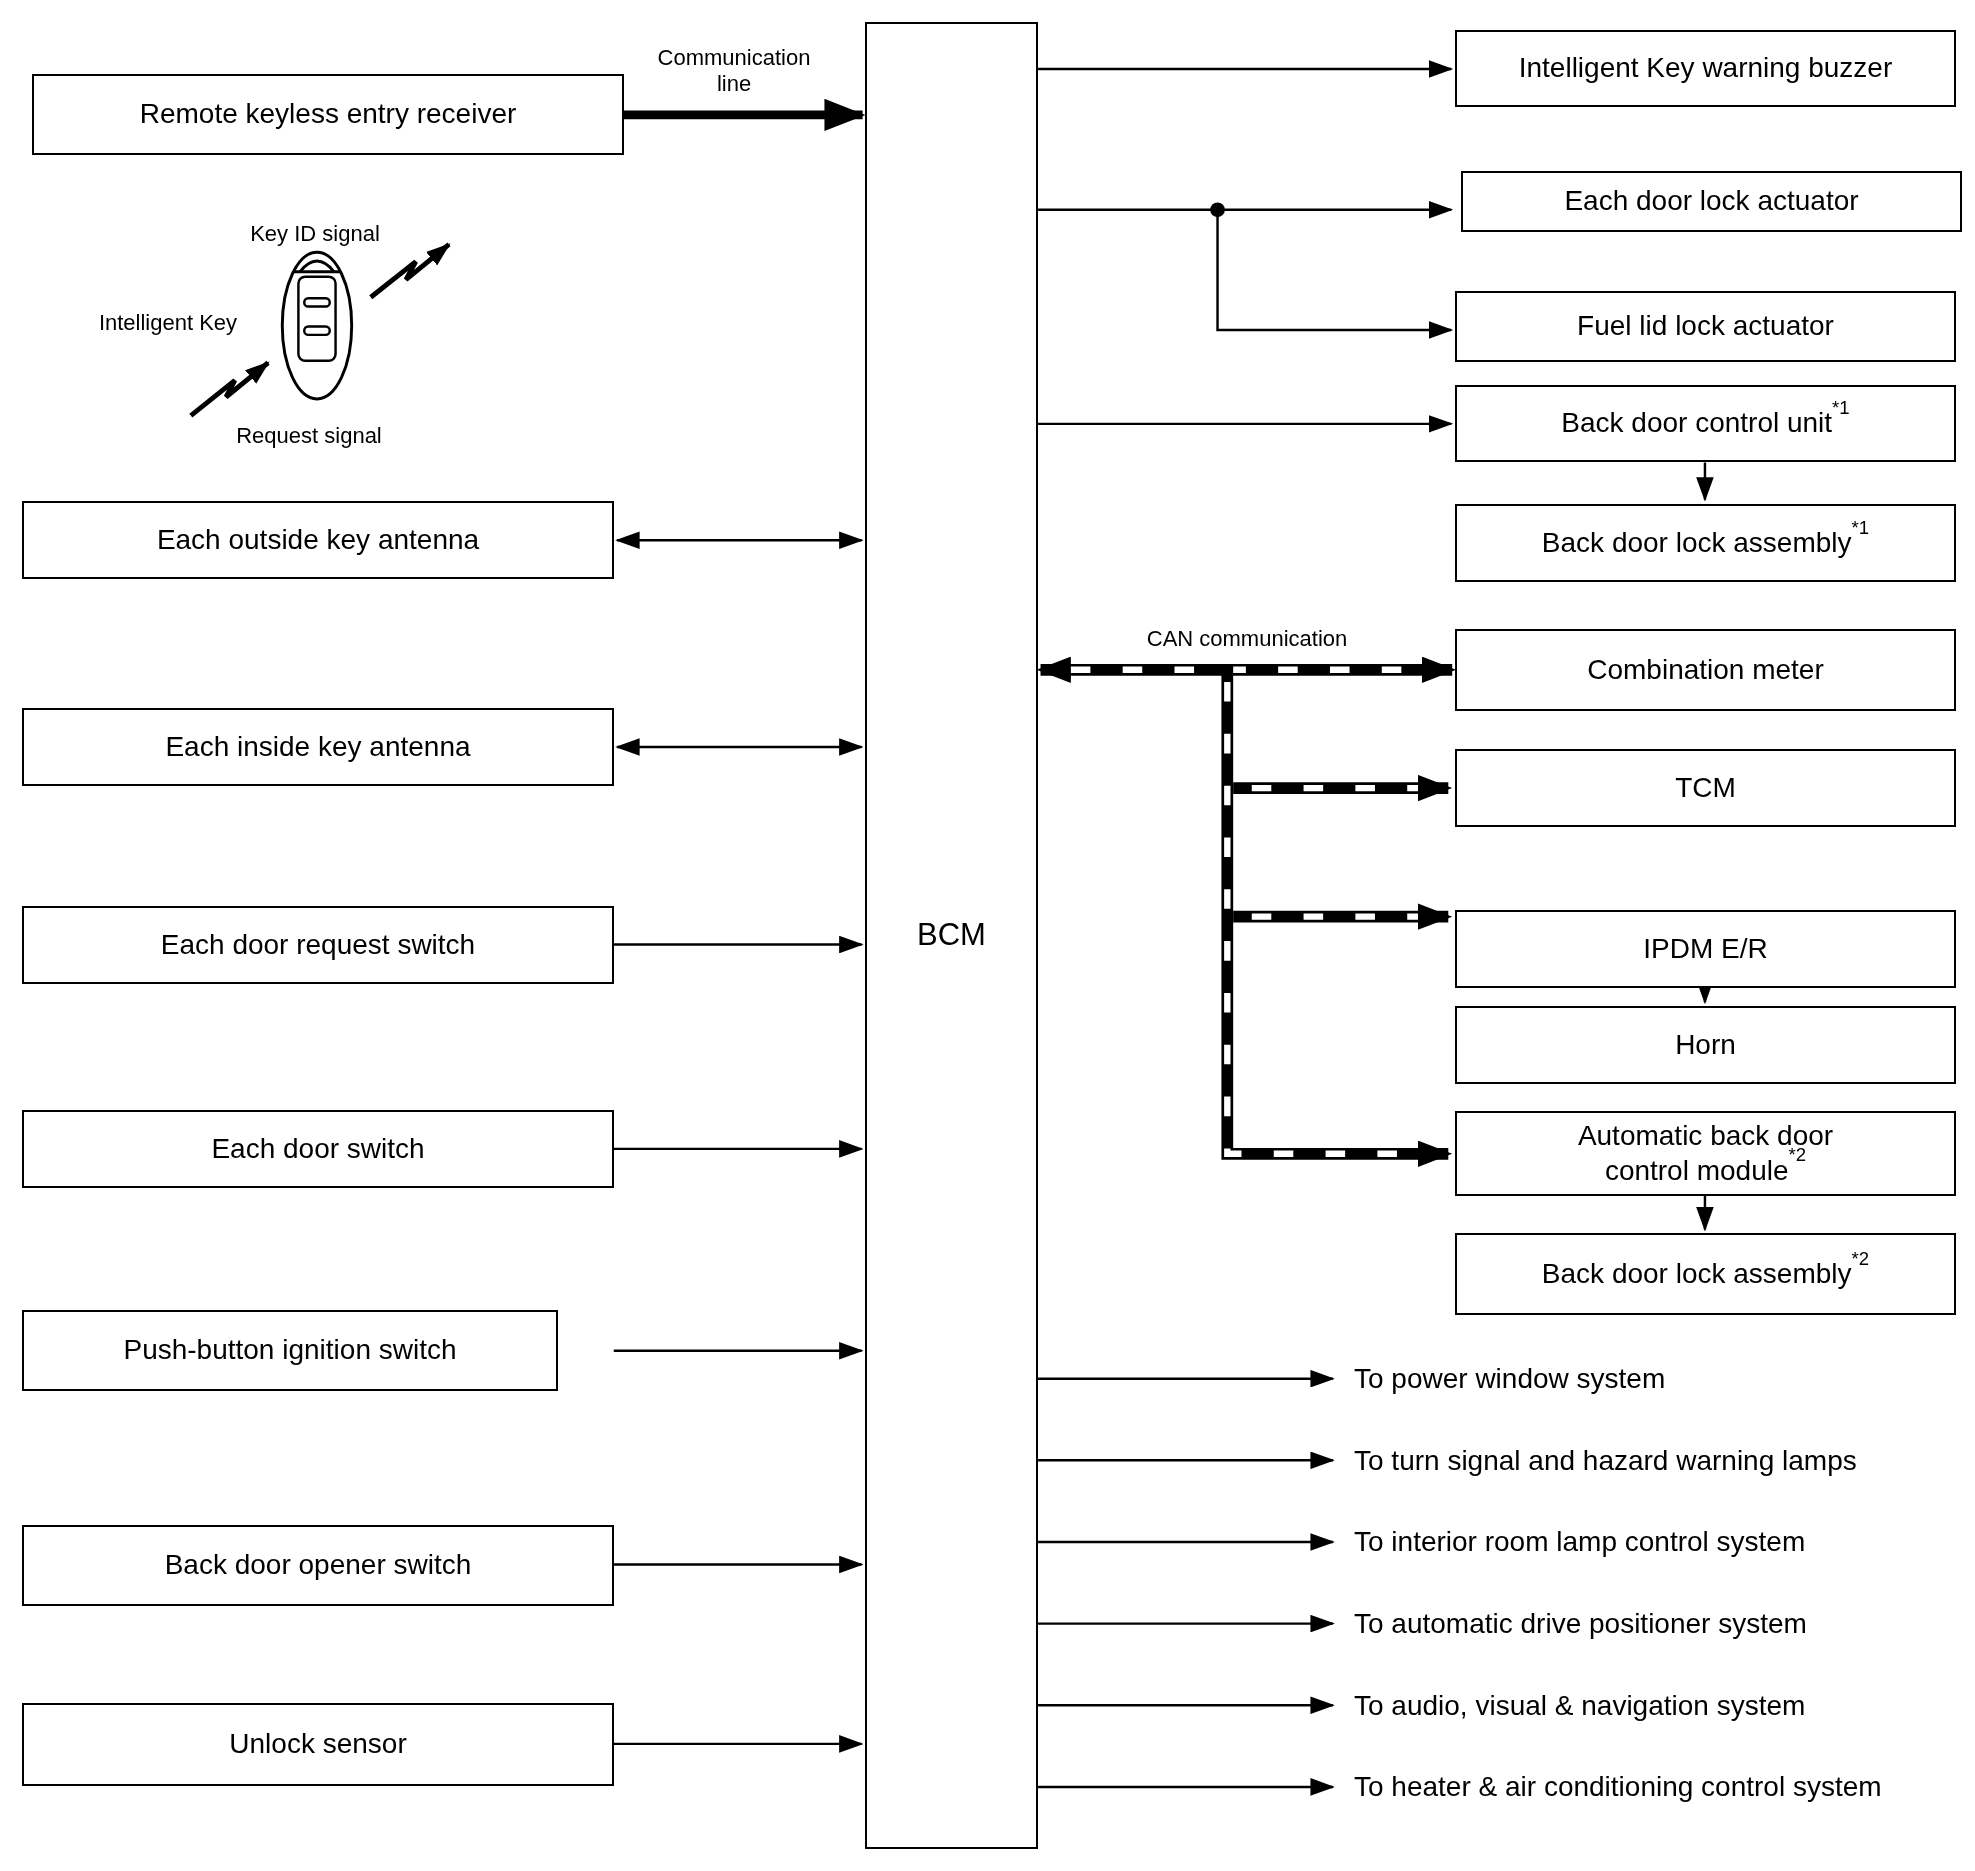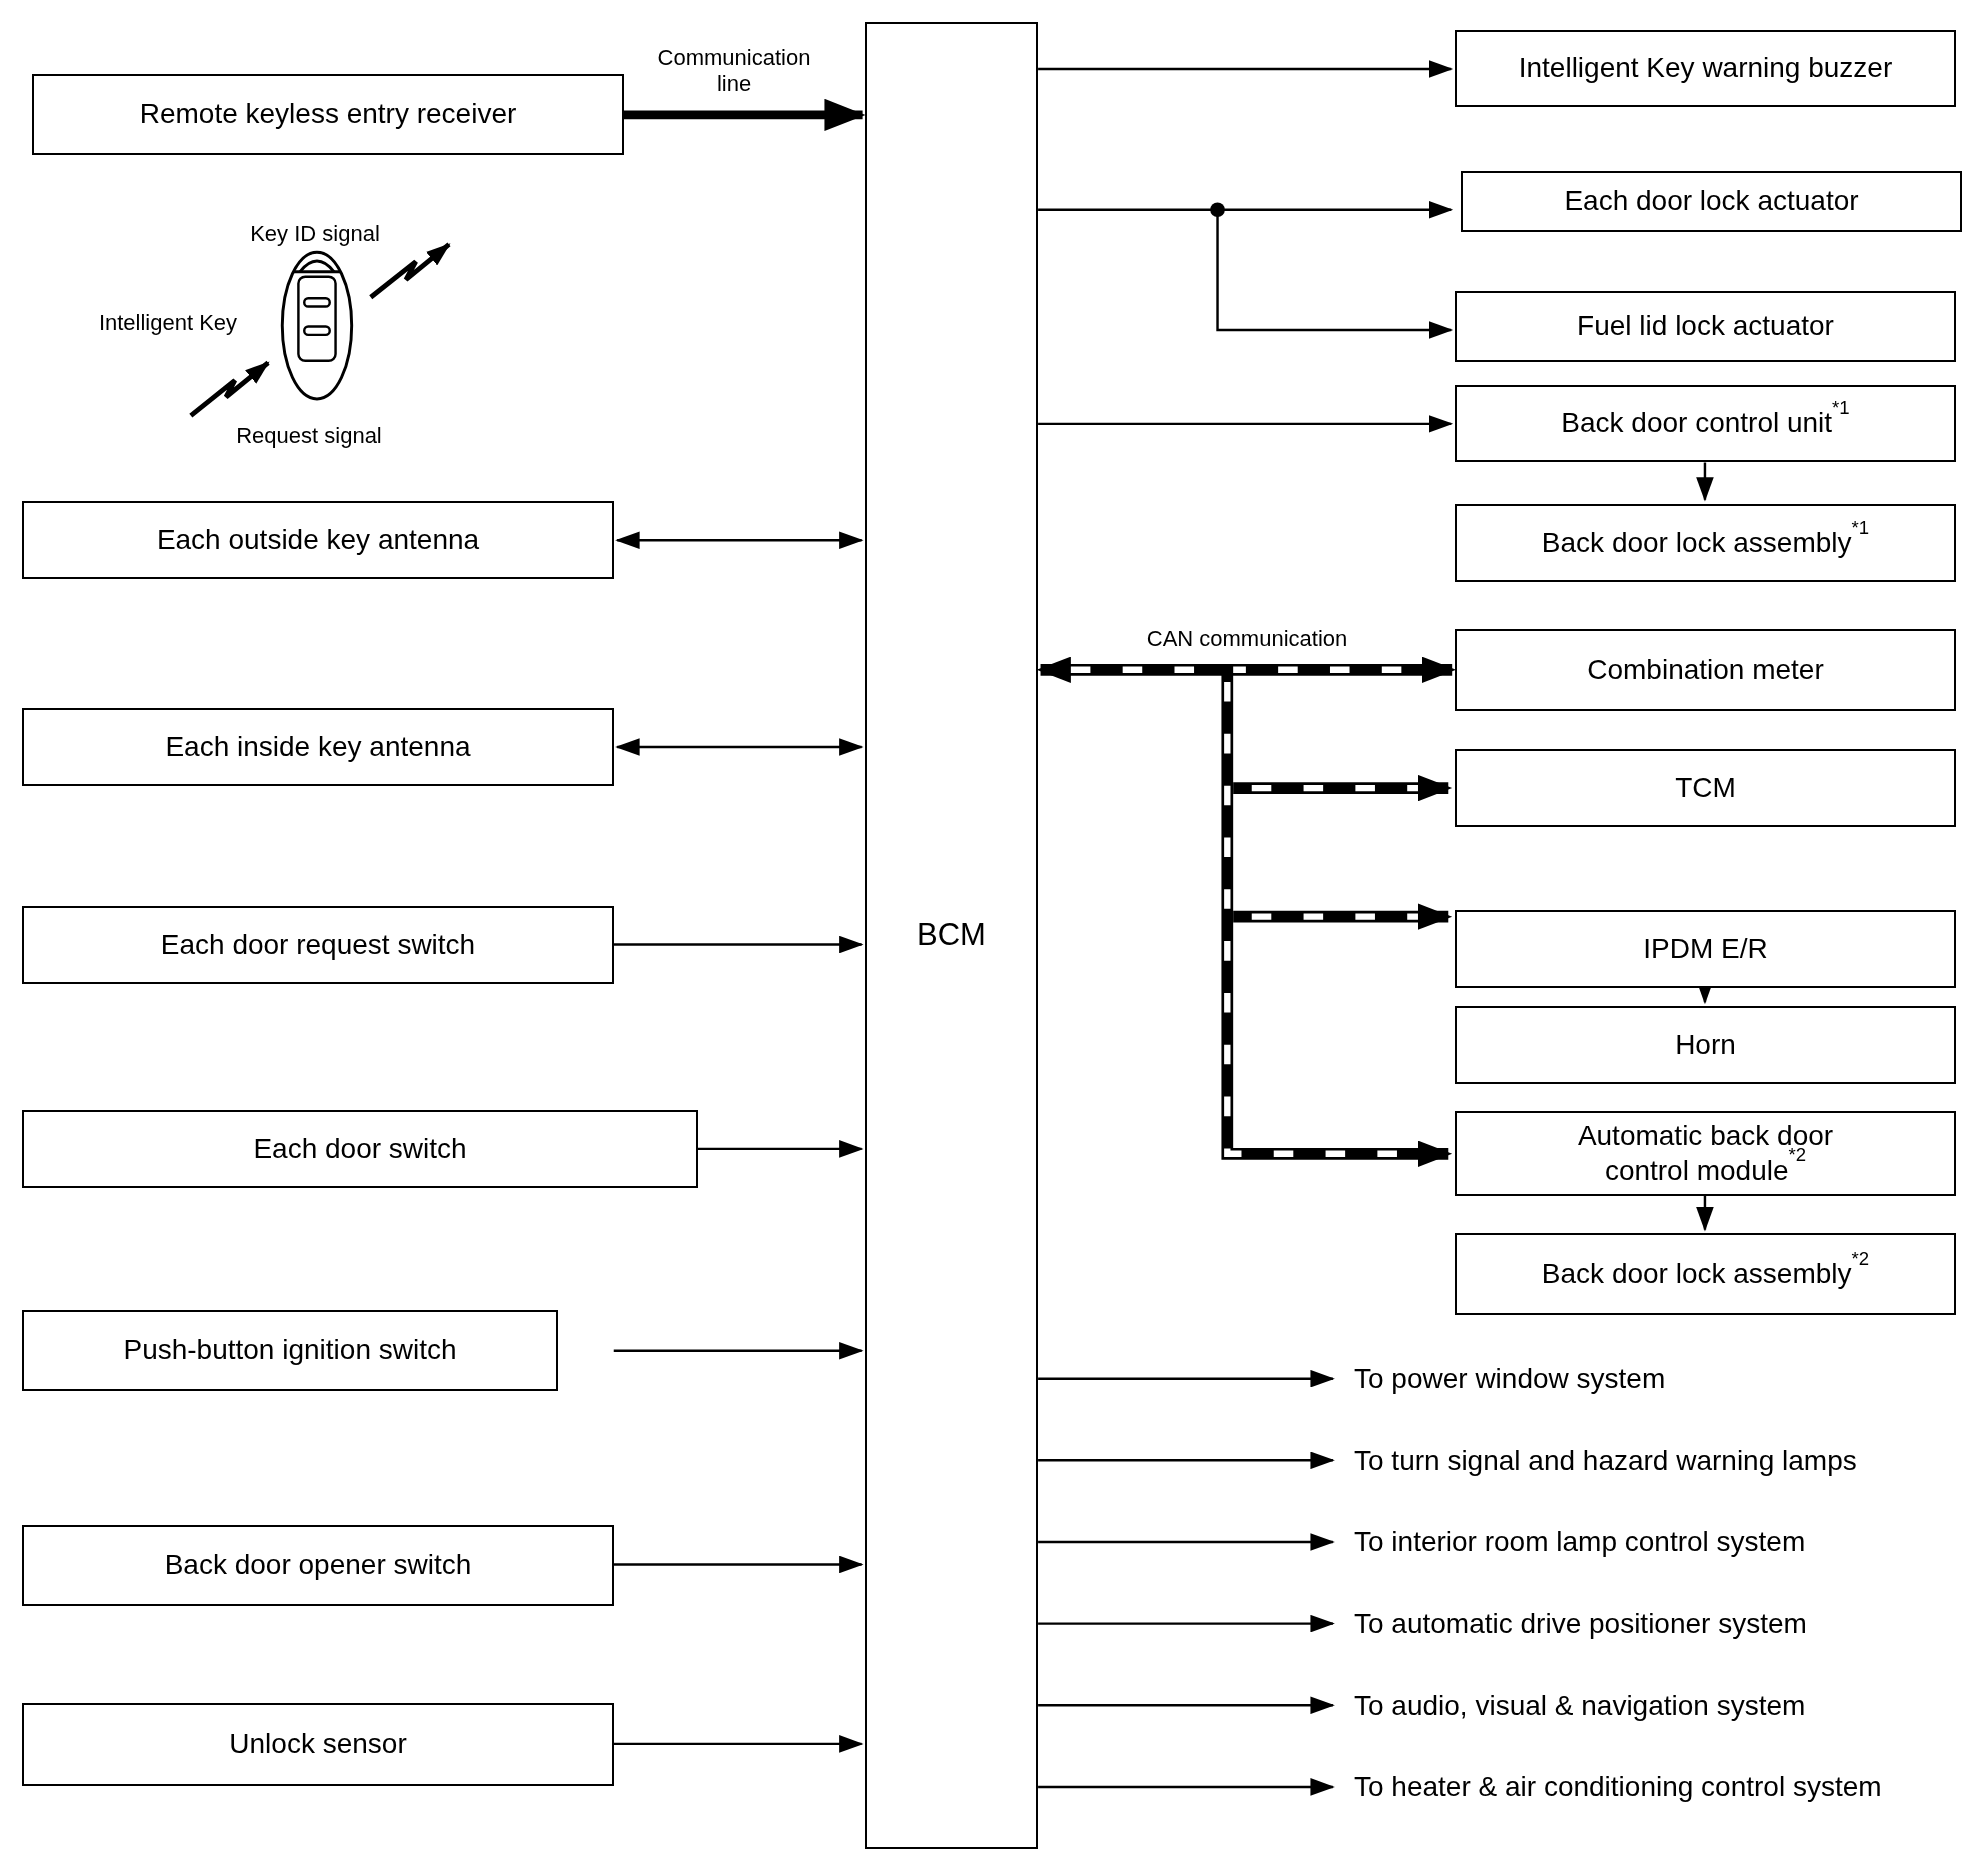--- a/index.html
+++ b/index.html
@@ -98,21 +98,21 @@
     </div>
   <div class="box" style="left:22px;top:501px;width:592px;height:78px;">
     <span>Each outside key antenna</span>
     </div>
   <div class="box" style="left:22px;top:708px;width:592px;height:78px;">
     <span>Each inside key antenna</span>
     </div>
   <div class="box" style="left:22px;top:906px;width:592px;height:78px;">
     <span>Each door request switch</span>
     </div>
-  <div class="box" style="left:22px;top:1110px;width:676px;height:78px;">
+  <div class="box" style="left:22px;top:1110px;width:592px;height:78px;">
     <span>Each door switch</span>
     </div>
   <div class="box" style="left:22px;top:1310px;width:536px;height:81px;">
     <span>Push-button ignition switch</span>
     </div>
   <div class="box" style="left:22px;top:1525px;width:592px;height:81px;">
     <span>Back door opener switch</span>
     </div>
   <div class="box" style="left:1455px;top:30px;width:501px;height:77px;">
     <span>Intelligent Key warning buzzer</span>

